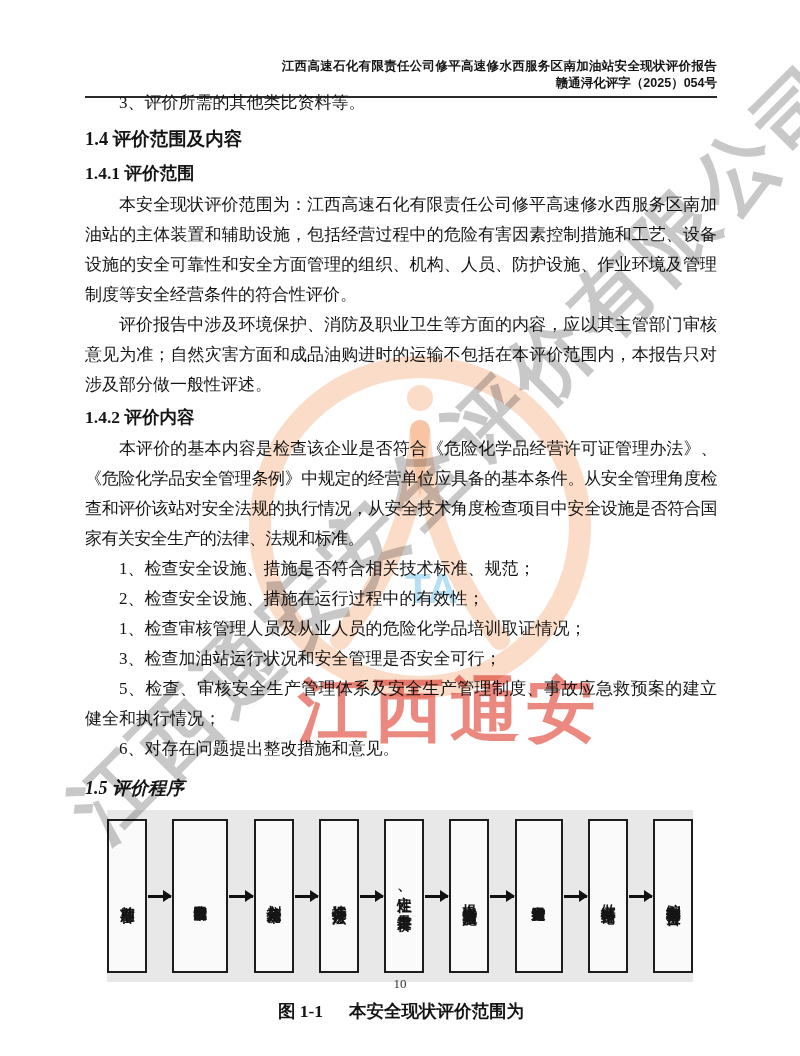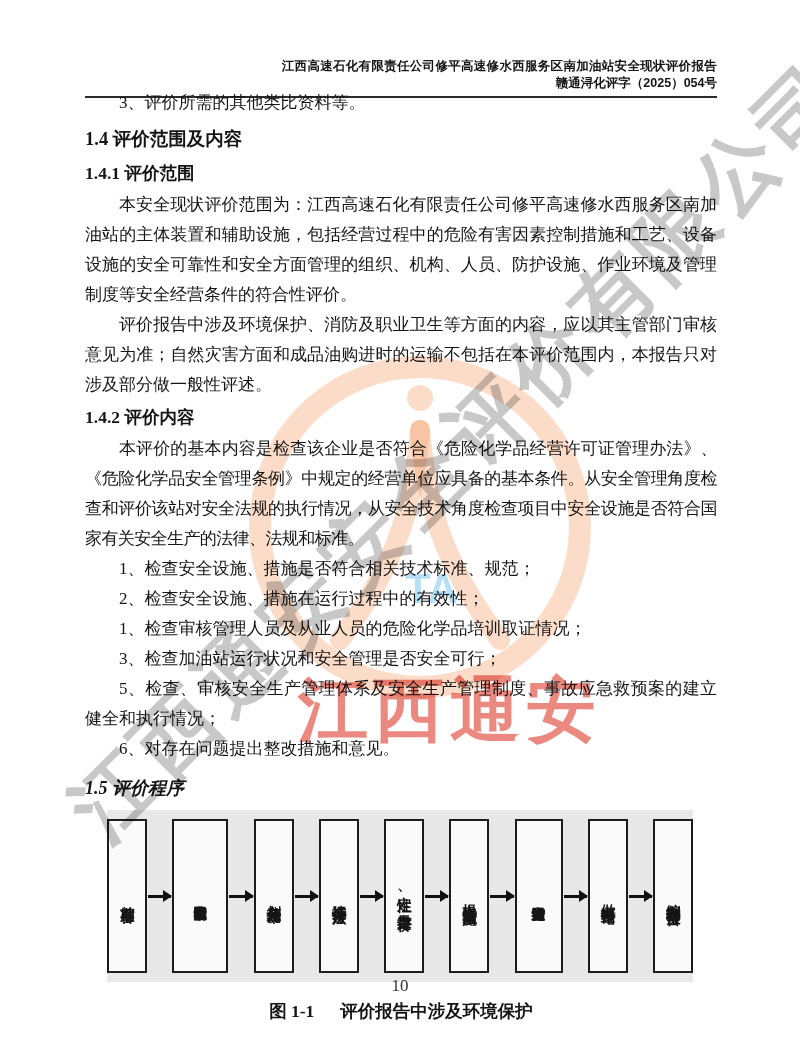--- a/index.html
+++ b/index.html
@@ -66,21 +66,21 @@
     border-top:6.5px solid transparent;
     border-bottom:6.5px solid transparent;
   }
   
   .caption{
     margin-top:14px;text-align:center;font-weight:bold;font-size:17.5px;
   }
   .caption .cl{margin-right:26px;}
   .pageno{
     position:absolute;left:0;width:800px;top:976px;
-    text-align:center;font-size:17px;color:#333;
+    text-align:center;font-size:13px;color:#333;
     font-family:"Liberation Serif","DejaVu Serif",serif;
   }
   
   .wm{position:absolute;pointer-events:none;mix-blend-mode:multiply;}
   .wm-diag{
     left:86px;top:770px;
     font-size:82px;font-weight:bold;white-space:nowrap;
     color:rgba(125,125,125,0.42);
     letter-spacing:6px;
     transform:rotate(-45deg);transform-origin:0 50%;
@@ -144,21 +144,21 @@
       <div class="fstep">提出安全对策措施</div>
       <div class="farrow"></div>
       <div class="fstep mid">与建设方进行沟通</div>
       <div class="farrow"></div>
       <div class="fstep">做出评价结论</div>
       <div class="farrow"></div>
       <div class="fstep">编制安全评价报告</div>
     </div>
 
     <div class="caption">
-      <span class="cl">图 1-1</span><span>评价报告中涉及环境保护</span>
+      <span class="cl">图 1-1</span><span>本安全现状评价范围为</span>
     </div>
   </div>
 
   <svg class="wm wm-logo" viewBox="0 0 800 1056" xmlns="http://www.w3.org/2000/svg">
     <circle cx="420" cy="527" r="160" fill="none" stroke="rgba(239,138,77,0.30)" stroke-width="22"></circle>
     <circle cx="420" cy="398" r="13" fill="rgba(239,138,77,0.30)"></circle>
     <path d="M420 430 C414 500 400 560 340 640" fill="none" stroke="rgba(239,138,77,0.30)" stroke-width="20" stroke-linecap="round"></path>
     <path d="M420 430 C426 500 440 560 500 640" fill="none" stroke="rgba(239,138,77,0.30)" stroke-width="20" stroke-linecap="round"></path>
   </svg>
   <div class="wm wm-ta">TA</div>

